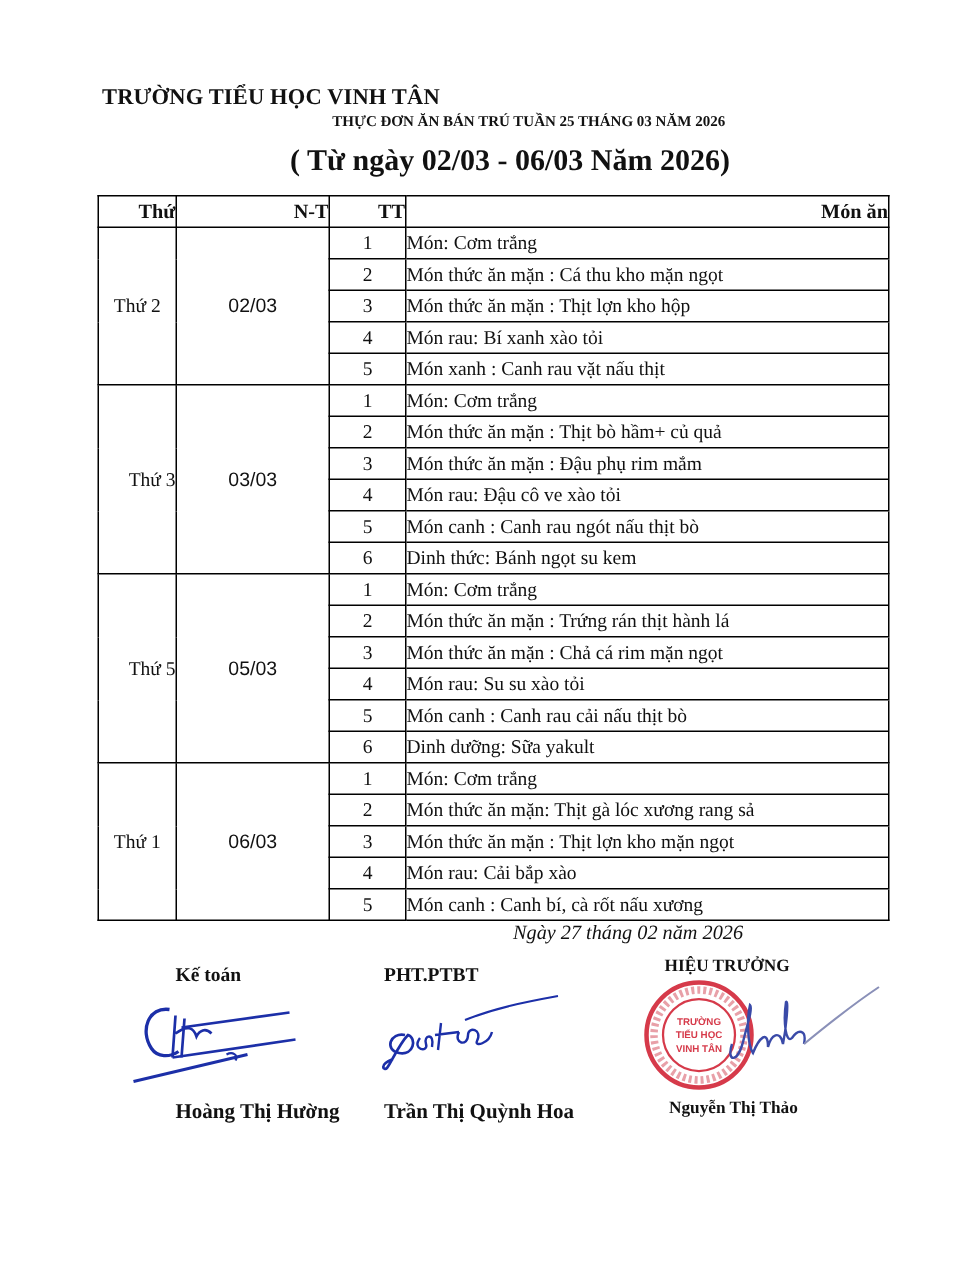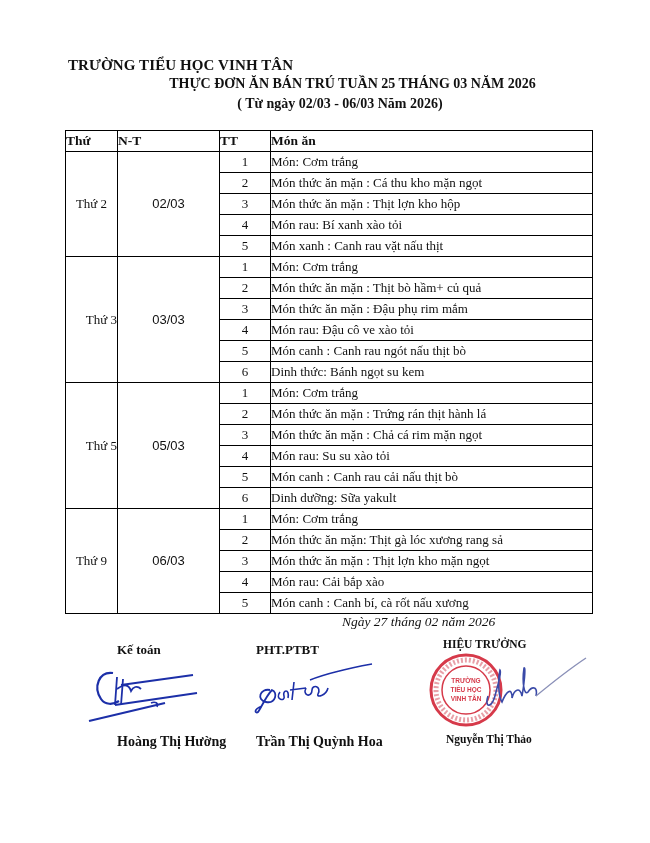--- a/index.html
+++ b/index.html
@@ -1,24 +1,24 @@
 <!DOCTYPE html>
 <html><head>
 <meta charset="utf-8">
 <style>
   html, body { margin: 0; padding: 0; background: #ffffff; }
   body { width: 650px; height: 843px; position: relative; overflow: hidden;
          font-family: "Liberation Serif", serif; color: #111; }
   .school { position: absolute; left: 68px; top: 57px; font-size: 15px; font-weight: bold; letter-spacing: 0.1px; }
-  .title { position: absolute; left: 0; width: 650px; top: 76px; text-align: center; font-size: 14px; font-weight: bold; padding-left: 55px; box-sizing: border-box; }
-  .subtitle { position: absolute; left: 0; width: 650px; top: 96px; text-align: center; font-size: 14px; font-weight: bold; padding-left: 30px; box-sizing: border-box; }
+  .title { position: absolute; left: 0; width: 650px; top: 76px; text-align: center; font-size: 10px; font-weight: bold; padding-left: 55px; box-sizing: border-box; }
+  .subtitle { position: absolute; left: 0; width: 650px; top: 96px; text-align: center; font-size: 20px; font-weight: bold; padding-left: 30px; box-sizing: border-box; }
 
   table.menu { position: absolute; left: 65px; top: 130px; border-collapse: collapse; width: 527px; table-layout: fixed; }
   table.menu th, table.menu td { border: 1px solid #000; padding: 0; height: 20px; font-size: 13px; line-height: 20px; }
-  table.menu th { font-weight: bold; text-align: left; font-size: 13.5px; margin-top: 12px; }
+  table.menu th { font-weight: bold; text-align: right; font-size: 13.5px; margin-top: 12px; }
   col.c-thu { width: 52px; }
   col.c-nt { width: 102px; }
   col.c-tt { width: 51px; }
   col.c-mon { width: 322px; }
   td.thu { text-align: center; font-size: 11px; vertical-align: middle; }
   td.thu.left { text-align: right; padding-left: 2px; margin-left: 20px; }
   td.nt { text-align: center; font-family: "Liberation Sans", sans-serif; font-size: 12.5px; vertical-align: middle; }
   td.tt { text-align: center; }
   td.mon { padding-left: 5px; white-space: nowrap; overflow: hidden; margin-top: 16px; }
   tr.dot td.tt, tr.dot td.mon { border-bottom: 1px dotted #000; }
@@ -124,21 +124,21 @@
     <tr class="dot">
       <td class="tt">5</td>
       <td class="mon">Món canh :  Canh rau cải  nấu thịt bò</td>
     </tr>
     <tr class="last">
       <td class="tt">6</td>
       <td class="mon">Dinh dưỡng:  Sữa yakult</td>
     </tr>
 
     <tr class="dot">
-      <td class="thu" rowspan="5">Thứ 9</td>
+      <td class="thu" rowspan="5">Thứ 1</td>
       <td class="nt" rowspan="5">06/03</td>
       <td class="tt">1</td>
       <td class="mon">Món: Cơm trắng</td>
     </tr>
     <tr class="dot">
       <td class="tt">2</td>
       <td class="mon">Món thức ăn mặn: Thịt gà lóc xương rang sả</td>
     </tr>
     <tr class="dot">
       <td class="tt">3</td>

